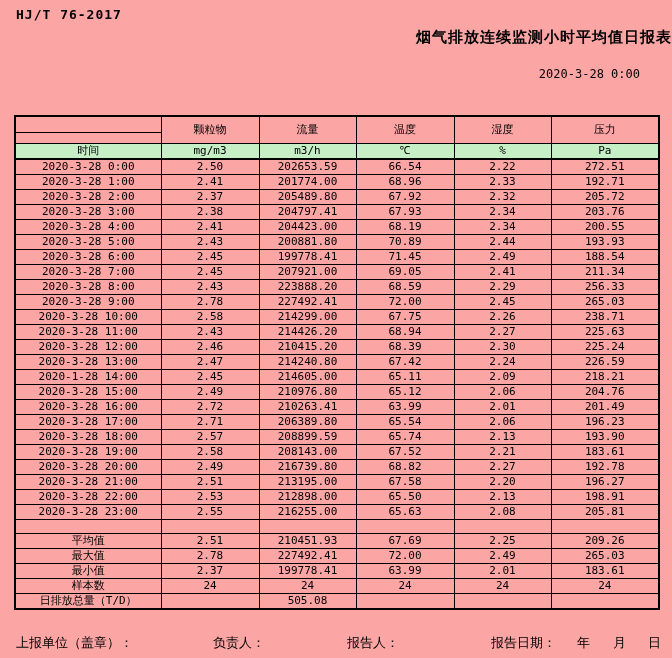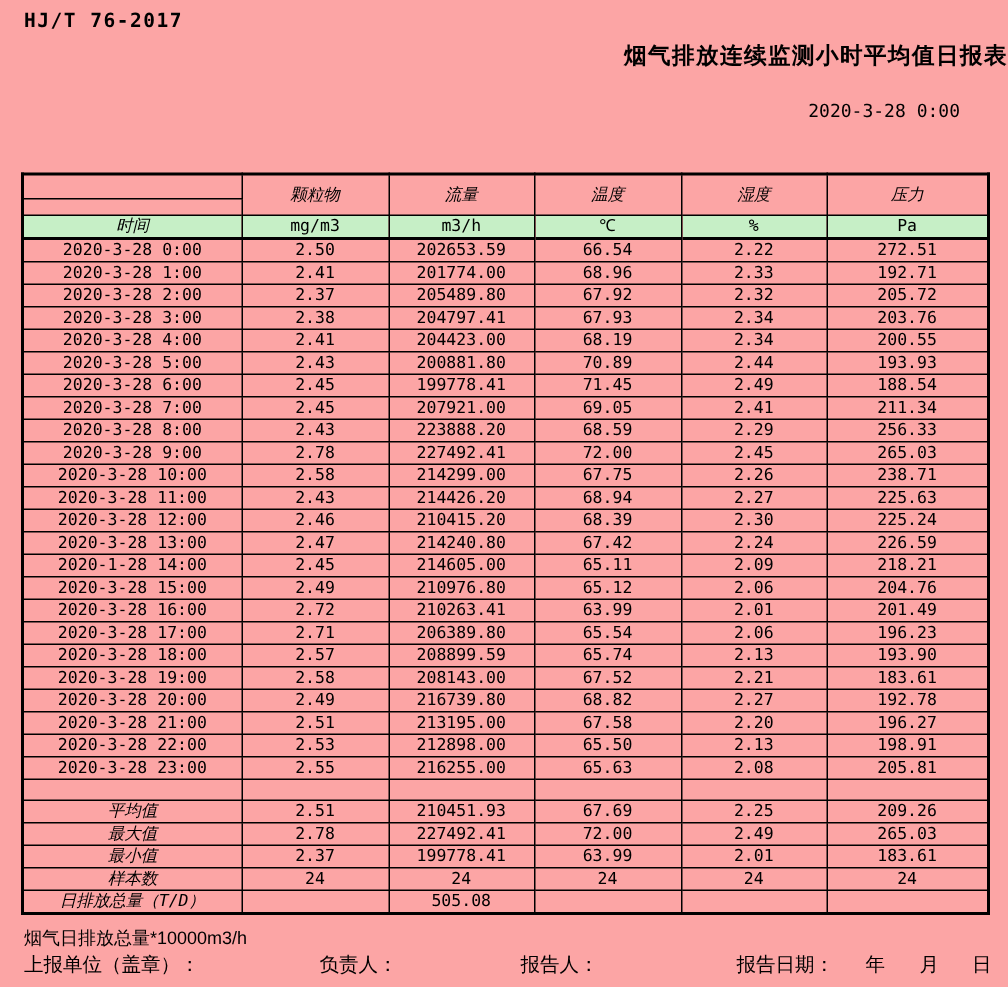--- a/index.html
+++ b/index.html
@@ -30,21 +30,21 @@
     position:absolute; left:14px; top:115px; width:644px;
     border-collapse:collapse; table-layout:fixed;
     border:2px solid #000;
   }
   table.report td {
     border:1px solid #000; text-align:center; vertical-align:middle;
     padding:0; height:14px; line-height:14px;
     font-family:"DejaVu Sans Mono", monospace; font-size:11px;
     white-space:nowrap; overflow:hidden;
   }
-  td.cjk, td.collabel { font-family:"Liberation Sans", sans-serif; font-size:12px;font-style:italic; }
+  td.cjk, td.collabel { font-family:"Liberation Sans", sans-serif; font-size:12px; }
   tr.hdr-a td { height:16px; }
   tr.hdr-b td { height:11px; }
   tr.units td { background:var(--unit-bg, #C6EFC6); border-bottom:2px solid #000;margin-left:31px; }
 
   .footer-note {
     position:absolute; left:16px; top:617px; font-size:12px;
   }
   .footer-line { position:absolute; left:0; top:634px; width:592px; height:18px; font-size:13px; }
   .footer-line span { position:absolute; white-space:nowrap; }
   .fl-unit  { left:16px; }
@@ -334,21 +334,20 @@
           <td class="cjk">日排放总量（T/D）</td>
           <td></td>
           <td>505.08</td>
           <td></td>
           <td></td>
           <td></td>
         </tr>
       </tbody>
   </table>
 
-  <div class="footer-note">烟气日排放总量*10000m3/h</div>
   <div class="footer-line">
     <span class="fl-unit">上报单位（盖章）：</span>
     <span class="fl-resp">负责人：</span>
     <span class="fl-rept">报告人：</span>
     <span class="fl-rdate">报告日期：</span>
     <span class="fl-year">年</span>
     <span class="fl-month">月</span>
     <span class="fl-day">日</span>
   </div>
 </div>

